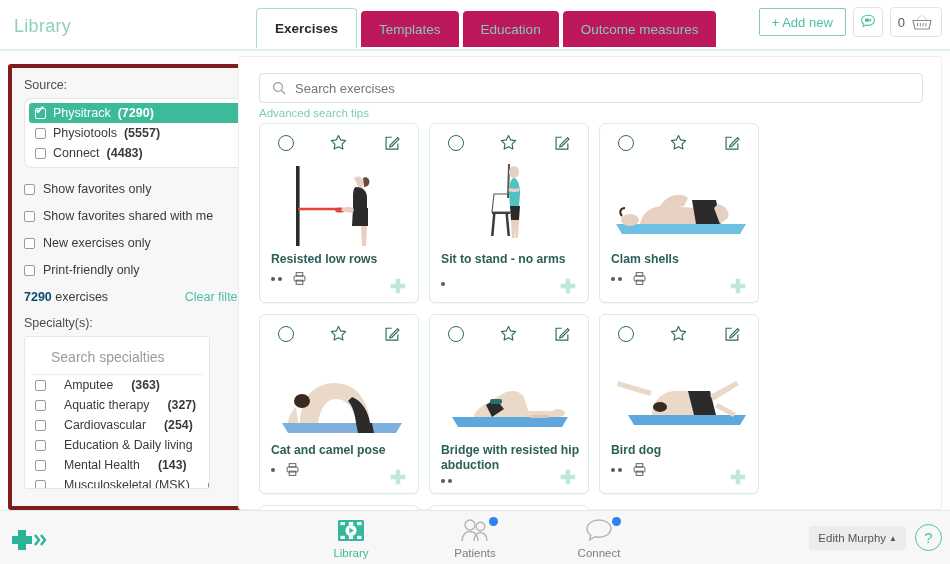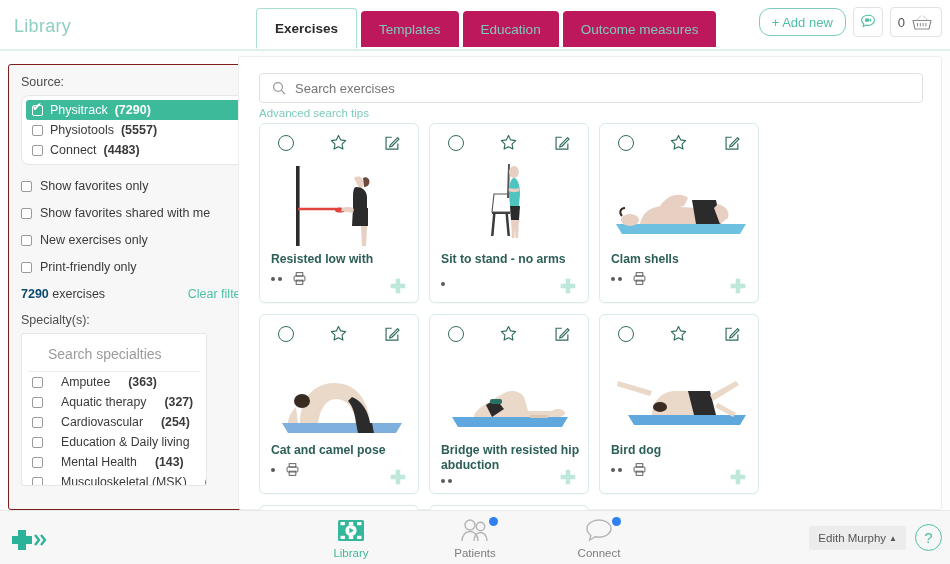--- a/index.html
+++ b/index.html
@@ -28,38 +28,38 @@
     border-radius: 4px 4px 0 0; cursor: pointer; white-space: nowrap;
   }
   .tab.active {
     background: #ffffff; color: #2b2b2b; font-weight: bold;
     border: 1px solid #a9ddd2; border-bottom: 2px solid #ffffff;
     height: 41px; margin-bottom: -2px;
   }
   .topright { position: absolute; right: 8px; top: 7px; display: flex; align-items: center; gap: 7px; }
   .btn-addnew {
     height: 28px; padding: 0 12px; display: flex; align-items: center;
-    border: 1px solid #7ccdbd; border-radius: 11px; background: #fff;
+    border: 1px solid #7ccdbd; border-radius: 2px; background: #fff;
     color: #4cbfa6; font-size: 13px; cursor: pointer;
   }
   .icon-box {
     width: 30px; height: 30px; border: 1px solid #e2e2e2; border-radius: 4px;
     background: #fff; display: flex; align-items: center; justify-content: center;
     cursor: pointer;
   }
   .cart-box {
     height: 30px; padding: 0 6px 0 7px; border: 1px solid #e2e2e2; border-radius: 4px;
     background: #fff; display: flex; align-items: center; gap: 4px; cursor: pointer;
   }
   .cart-count { font-size: 13px; color: #555; }
 
   
   .sidebar {
     position: absolute; left: 8px; top: 64px; width: 256px; height: 446px;
-    background: #f7f7f7; border: 1px solid #7f1d1d; border-radius: 3px;
+    background: #f7f7f7; border: 4px solid #7f1d1d; border-radius: 3px;
     padding: 10px 12px; overflow: hidden;
   }
   .lbl { font-size: 12.5px; color: #4d4d4d; margin-bottom: 6px; }
   .source-box {
     background: #fff; border: 1px solid #e6e6e6; border-radius: 8px;
     padding: 4px; margin-bottom: 14px;
   }
   .src-row {
     display: flex; align-items: center; gap: 7px; padding: 3px 6px;
     font-size: 12.5px; color: #3a3a3a; border-radius: 3px; cursor: pointer;
@@ -325,21 +325,21 @@
           <path d="M38 49h42" stroke="#e0443d" stroke-width="2.6"></path>
           <ellipse cx="80" cy="50" rx="5" ry="2.6" fill="#e0443d"></ellipse>
           <path d="M94 18c4-3 9-1 9 4l-.6 6 2 4-3 1" fill="#e7cfc2"></path>
           <path d="M103 18c3.4-2 7 .8 6.4 4.6-.4 2.8-2.6 4.8-5.4 4.4" fill="#6a4a3a"></path>
           <path d="M96 27c7 0 11 4 11 11v10H93V36c0-5 1-9 3-9z" fill="#2b2b2b"></path>
           <path d="M93 48h15v18H92z" fill="#2b2b2b"></path>
           <path d="M96 66h11l-1 20h-4l-1-20z" fill="#e7cfc2"></path>
           <path d="M82 48c6-2 10-1 12 1l-1 4-12-2z" fill="#e7cfc2"></path>
         </svg>
         <div class="plusmark">✚</div>
-        <div class="card-title">Resisted low with</div>
+        <div class="card-title">Resisted low rows</div>
         <div class="card-meta">
           <span class="dots">
               <i class="dot"></i>
               <i class="dot"></i>
             </span>
           <svg width="15" height="15" viewBox="0 0 18 18">
               <rect x="5" y="2" width="8" height="4" fill="none" stroke="#555" stroke-width="1.1"></rect>
               <rect x="2.5" y="6" width="13" height="6" rx="1.2" fill="none" stroke="#555" stroke-width="1.1"></rect>
               <rect x="5" y="11" width="8" height="5" fill="none" stroke="#555" stroke-width="1.1"></rect>
             </svg>

